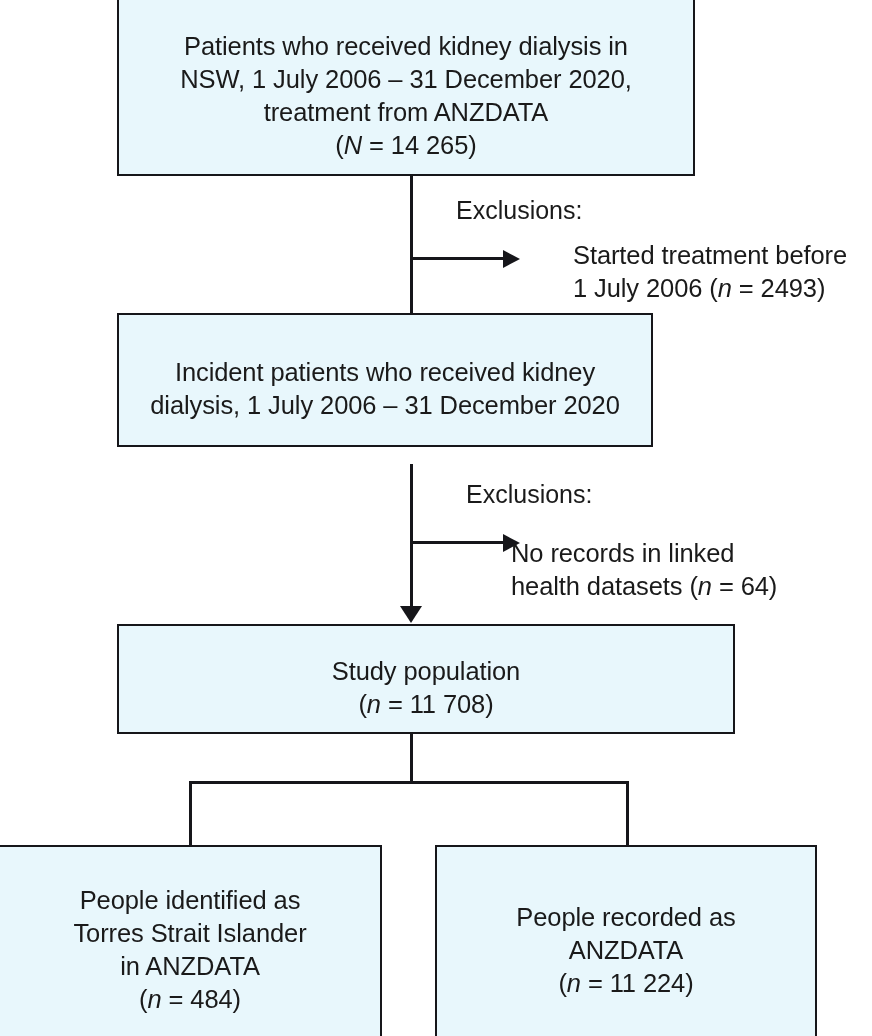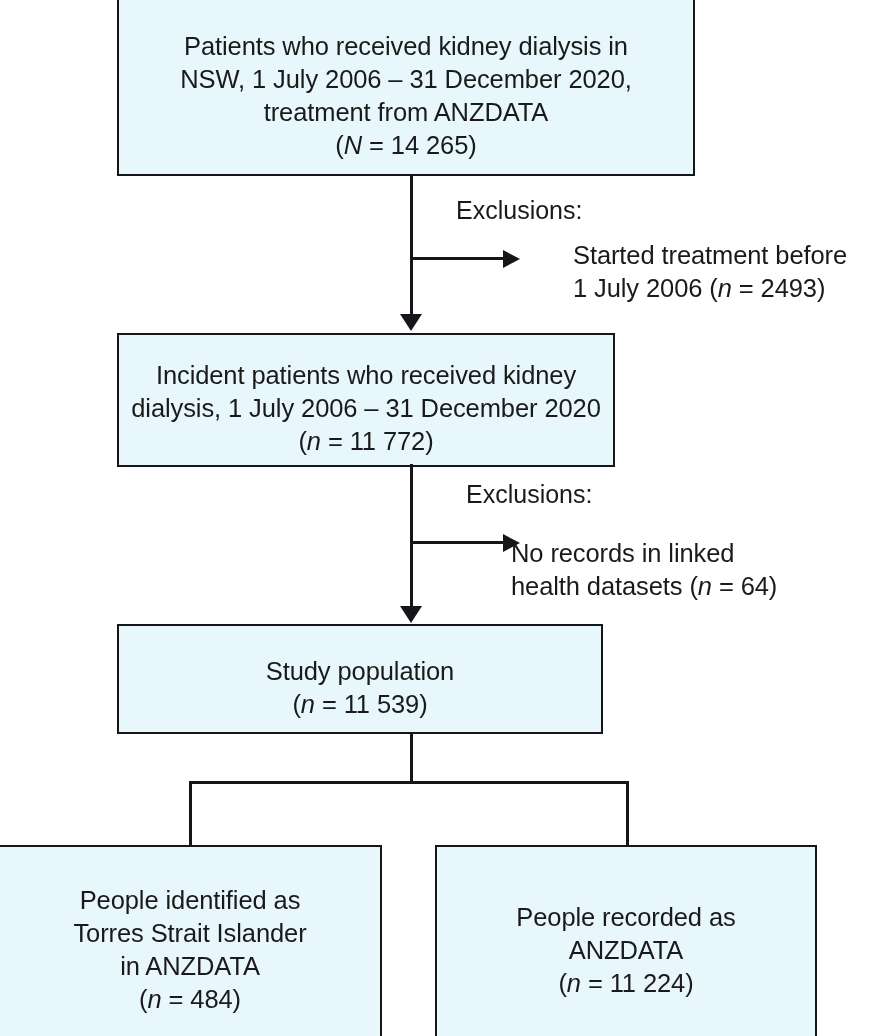--- a/index.html
+++ b/index.html
@@ -36,22 +36,22 @@
     display: block;
     font-size: 25.5px;
     line-height: 33px;
     white-space: nowrap;
     letter-spacing: -0.1px;
   }
   .ital { font-style: italic; }
 
   
   #box-source   { left: 117px; top: -2px;  width: 578px; height: 178px; }
-  #box-incident { left: 117px; top: 333px; width: 498px; height: 134px; }
-  #box-study    { left: 117px; top: 624px; width: 486px; height: 110px; }
+  #box-incident { left: 117px; top: 313px; width: 536px; height: 134px; }
+  #box-study    { left: 117px; top: 624px; width: 618px; height: 110px; }
 
   
   #box-indigenous { left: -2px;  top: 845px; width: 384px; height: 193px; }
   #box-nonindig   { left: 435px; top: 845px; width: 382px; height: 193px; }
 
   
   .vline {
     position: absolute;
     width: 3px;
     background: #16161a;
@@ -116,41 +116,40 @@
     <div class="excl-body" style="margin-top:14px; margin-left:117px;">
       <span class="line">Started treatment before</span>
       <span class="line"><span>1 July 2006 (</span><span class="ital">n</span><span> = 2493)</span></span>
     </div>
   </div>
 
   <div class="box" id="box-incident">
     <div class="lines">
       <span class="line">Incident patients who received kidney</span>
       <span class="line">dialysis, 1 July 2006 – 31 December 2020</span>
-      <span class="line"><span>(</span><span class="ital">n</span><span> = 11 772)</span></span>
     </div>
   </div>
 
   <div class="vline" style="left:410px; top:464px; height:146px;"></div>
   <div class="arrowhead-down" style="left:400px; top:606px;"></div>
   <div class="hline" style="left:411px; top:541px; width:95px;"></div>
   <div class="arrowhead-right" style="left:503px; top:534px;"></div>
 
   <div class="excl-group" style="left:466px; top:479px;">
     <div class="excl-title">Exclusions:</div>
     <div class="excl-body" style="margin-top:28px; margin-left:45px;">
       <span class="line">No records in linked</span>
       <span class="line"><span>health datasets (</span><span class="ital">n</span><span> = 64)</span></span>
     </div>
   </div>
 
   <div class="box" id="box-study">
     <div class="lines">
       <span class="line">Study population</span>
-      <span class="line"><span>(</span><span class="ital">n</span><span> = 11 539)</span></span>
+      <span class="line"><span>(</span><span class="ital">n</span><span> = 11 708)</span></span>
     </div>
   </div>
 
   <div class="vline" style="left:410px; top:734px; height:50px;"></div>
   <div class="hline" style="left:189px; top:781px; width:440px;"></div>
   <div class="vline" style="left:189px; top:781px; height:66px;"></div>
   <div class="vline" style="left:626px; top:781px; height:66px;"></div>
 
   <div class="box" id="box-indigenous">
     <div class="lines">

